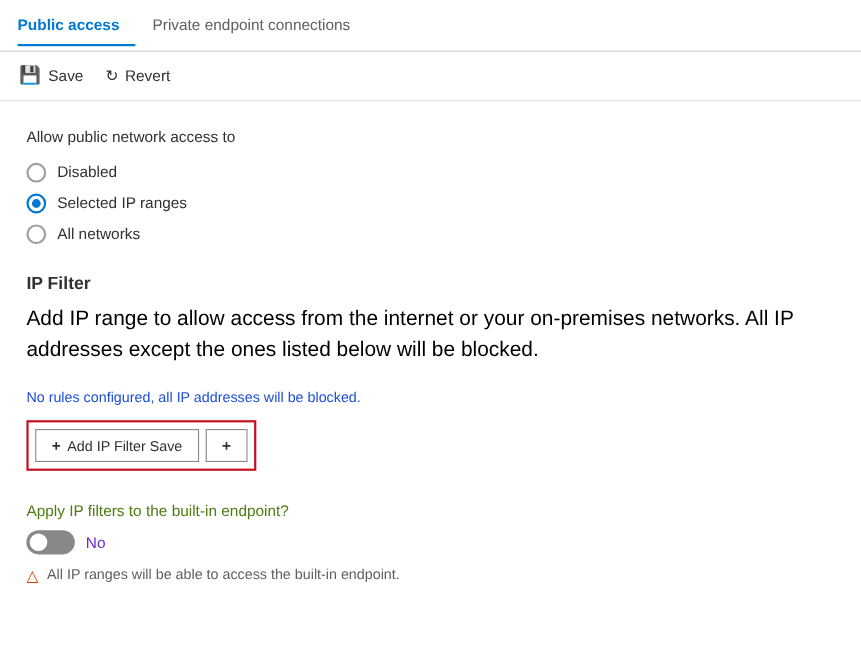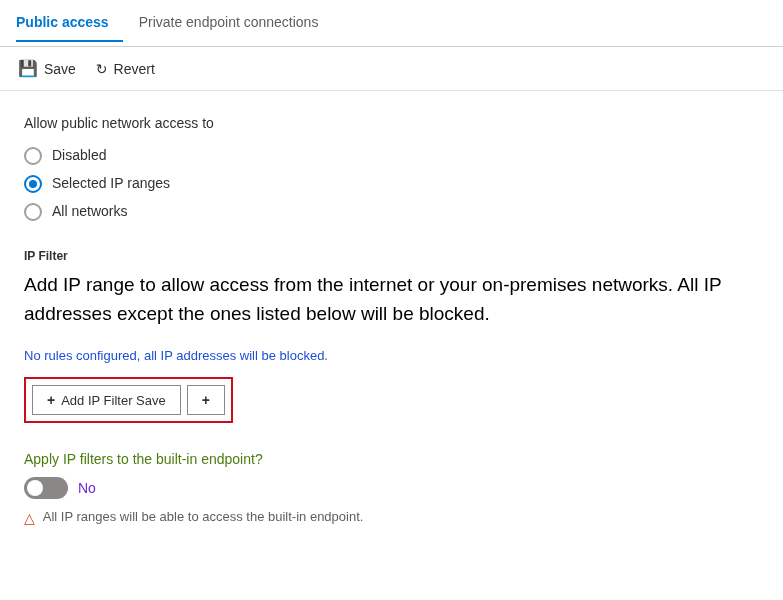--- a/index.html
+++ b/index.html
@@ -94,21 +94,21 @@
     .radio-circle.selected::after {
       content: '';
       width: 8px;
       height: 8px;
       border-radius: 50%;
       background: #0078d4;
     }
 
     
     .section-title {
-      font-size: 12px;
+      font-size: 16px;
       font-weight: 600;
       color: #323130;
       margin-bottom: 8px;
     }
     .section-desc {
       font-size: 19px;
       color: #000000;
       margin-bottom: 20px;
       line-height: 1.5;
     }

